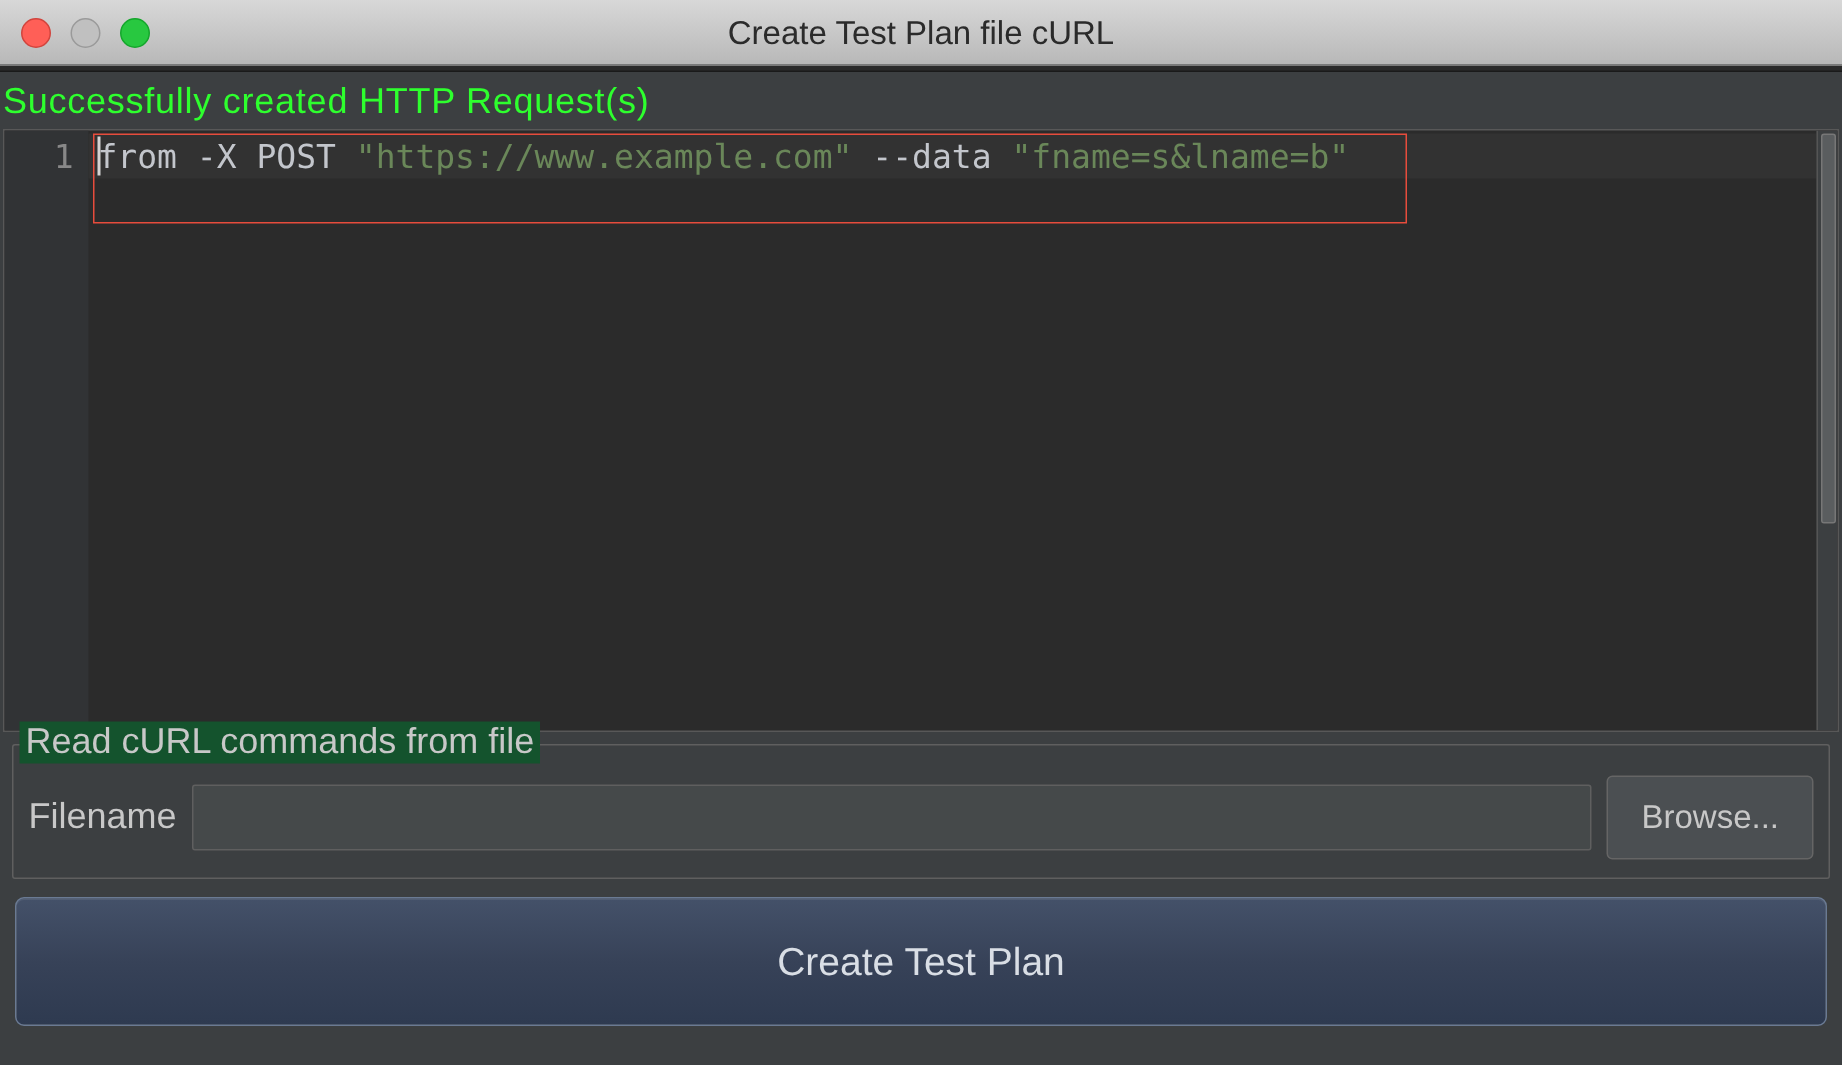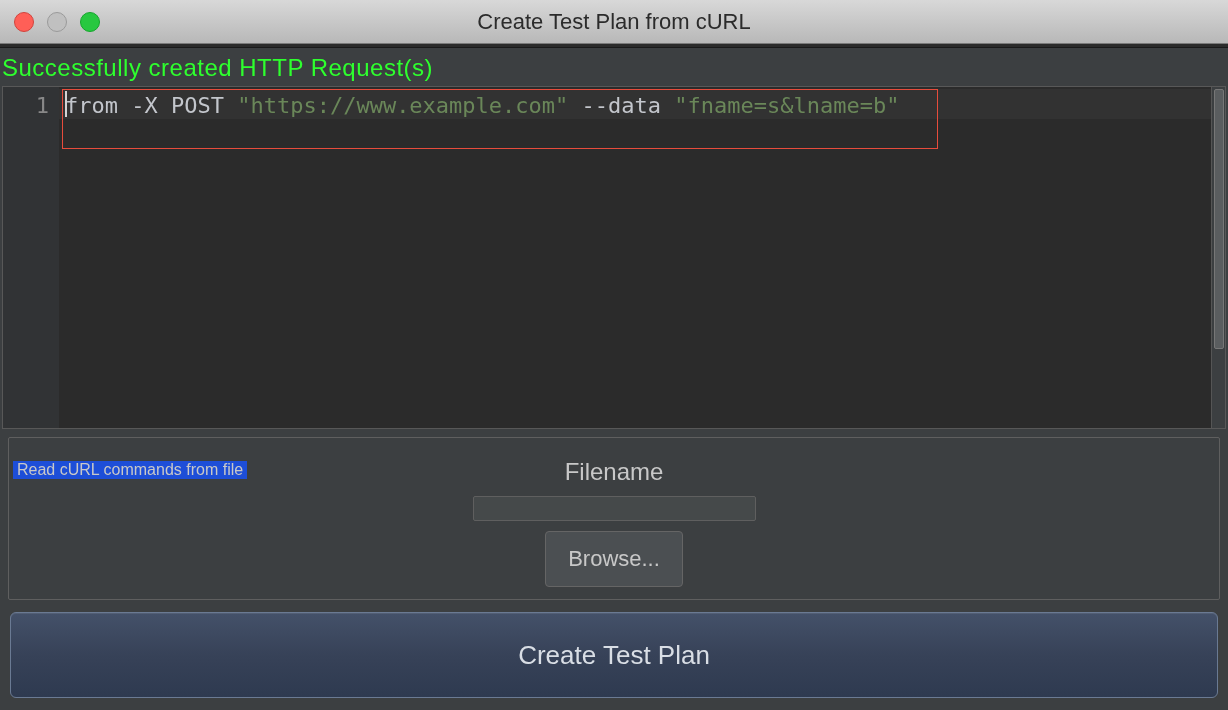--- a/index.html
+++ b/index.html
@@ -160,32 +160,30 @@
     border: 1px solid #5f5f5f;
     border-radius: 2px;
     padding: 14px 10px 12px 10px;
     position: relative;
     margin-top: 2px;
   }
   .fieldset-legend {
     position: absolute;
     top: -16px;
     left: 4px;
-    background: #1d4ed8;
+    background: #14532d;
     padding: 0 4px;
-    font-size: 16px;
-    color: #c8c8c8;
-    margin-top: 39px;
+    font-size: 24px;
+    color: #c8c8c8;
   }
   .file-row {
     display: flex;
     align-items: center;
     gap: 10px;
     margin-top: 6px;
-    flex-direction: column;
   }
   .file-label {
     font-size: 24px;
     color: #c8c8c8;
   }
   .file-input {
     flex: 1;
     height: 44px;
     background: #45494a;
     border: 1px solid #5f5f5f;
@@ -198,42 +196,42 @@
     height: 56px;
     padding: 0 22px;
     background: #4b4f52;
     border: 1px solid #656565;
     border-radius: 4px;
     color: #c8c8c8;
     font-size: 22px;
     cursor: pointer;
   }
   .create-btn {
-    margin: 12px 2px 2px 2px;
+    margin: 12px 2px 16px 2px;
     width: calc(100% - 4px);
     height: 86px;
     background: linear-gradient(to bottom, #445169 0%, #374258 50%, #2e3a50 100%);
     border: 1px solid #6a7a93;
     border-radius: 6px;
     color: #d9dee5;
     font-size: 26px;
     cursor: pointer;
     box-shadow: inset 0 1px 0 rgba(255,255,255,0.08);
   }
 </style>
 </head>
 <body>
 
 <div class="titlebar">
   <div class="traffic-lights">
     <div class="tl tl-close"></div>
     <div class="tl tl-min"></div>
     <div class="tl tl-zoom"></div>
   </div>
-  <div class="title-text">Create Test Plan from cURL</div>
+  <div class="title-text">Create Test Plan file cURL</div>
 </div>
 
 <div class="top-bump"></div>
 
 <div class="dialog">
 
   <div class="status-bar">Successfully created HTTP Request(s)</div>
 
   <div class="editor-panel">
     <div class="gutter">

